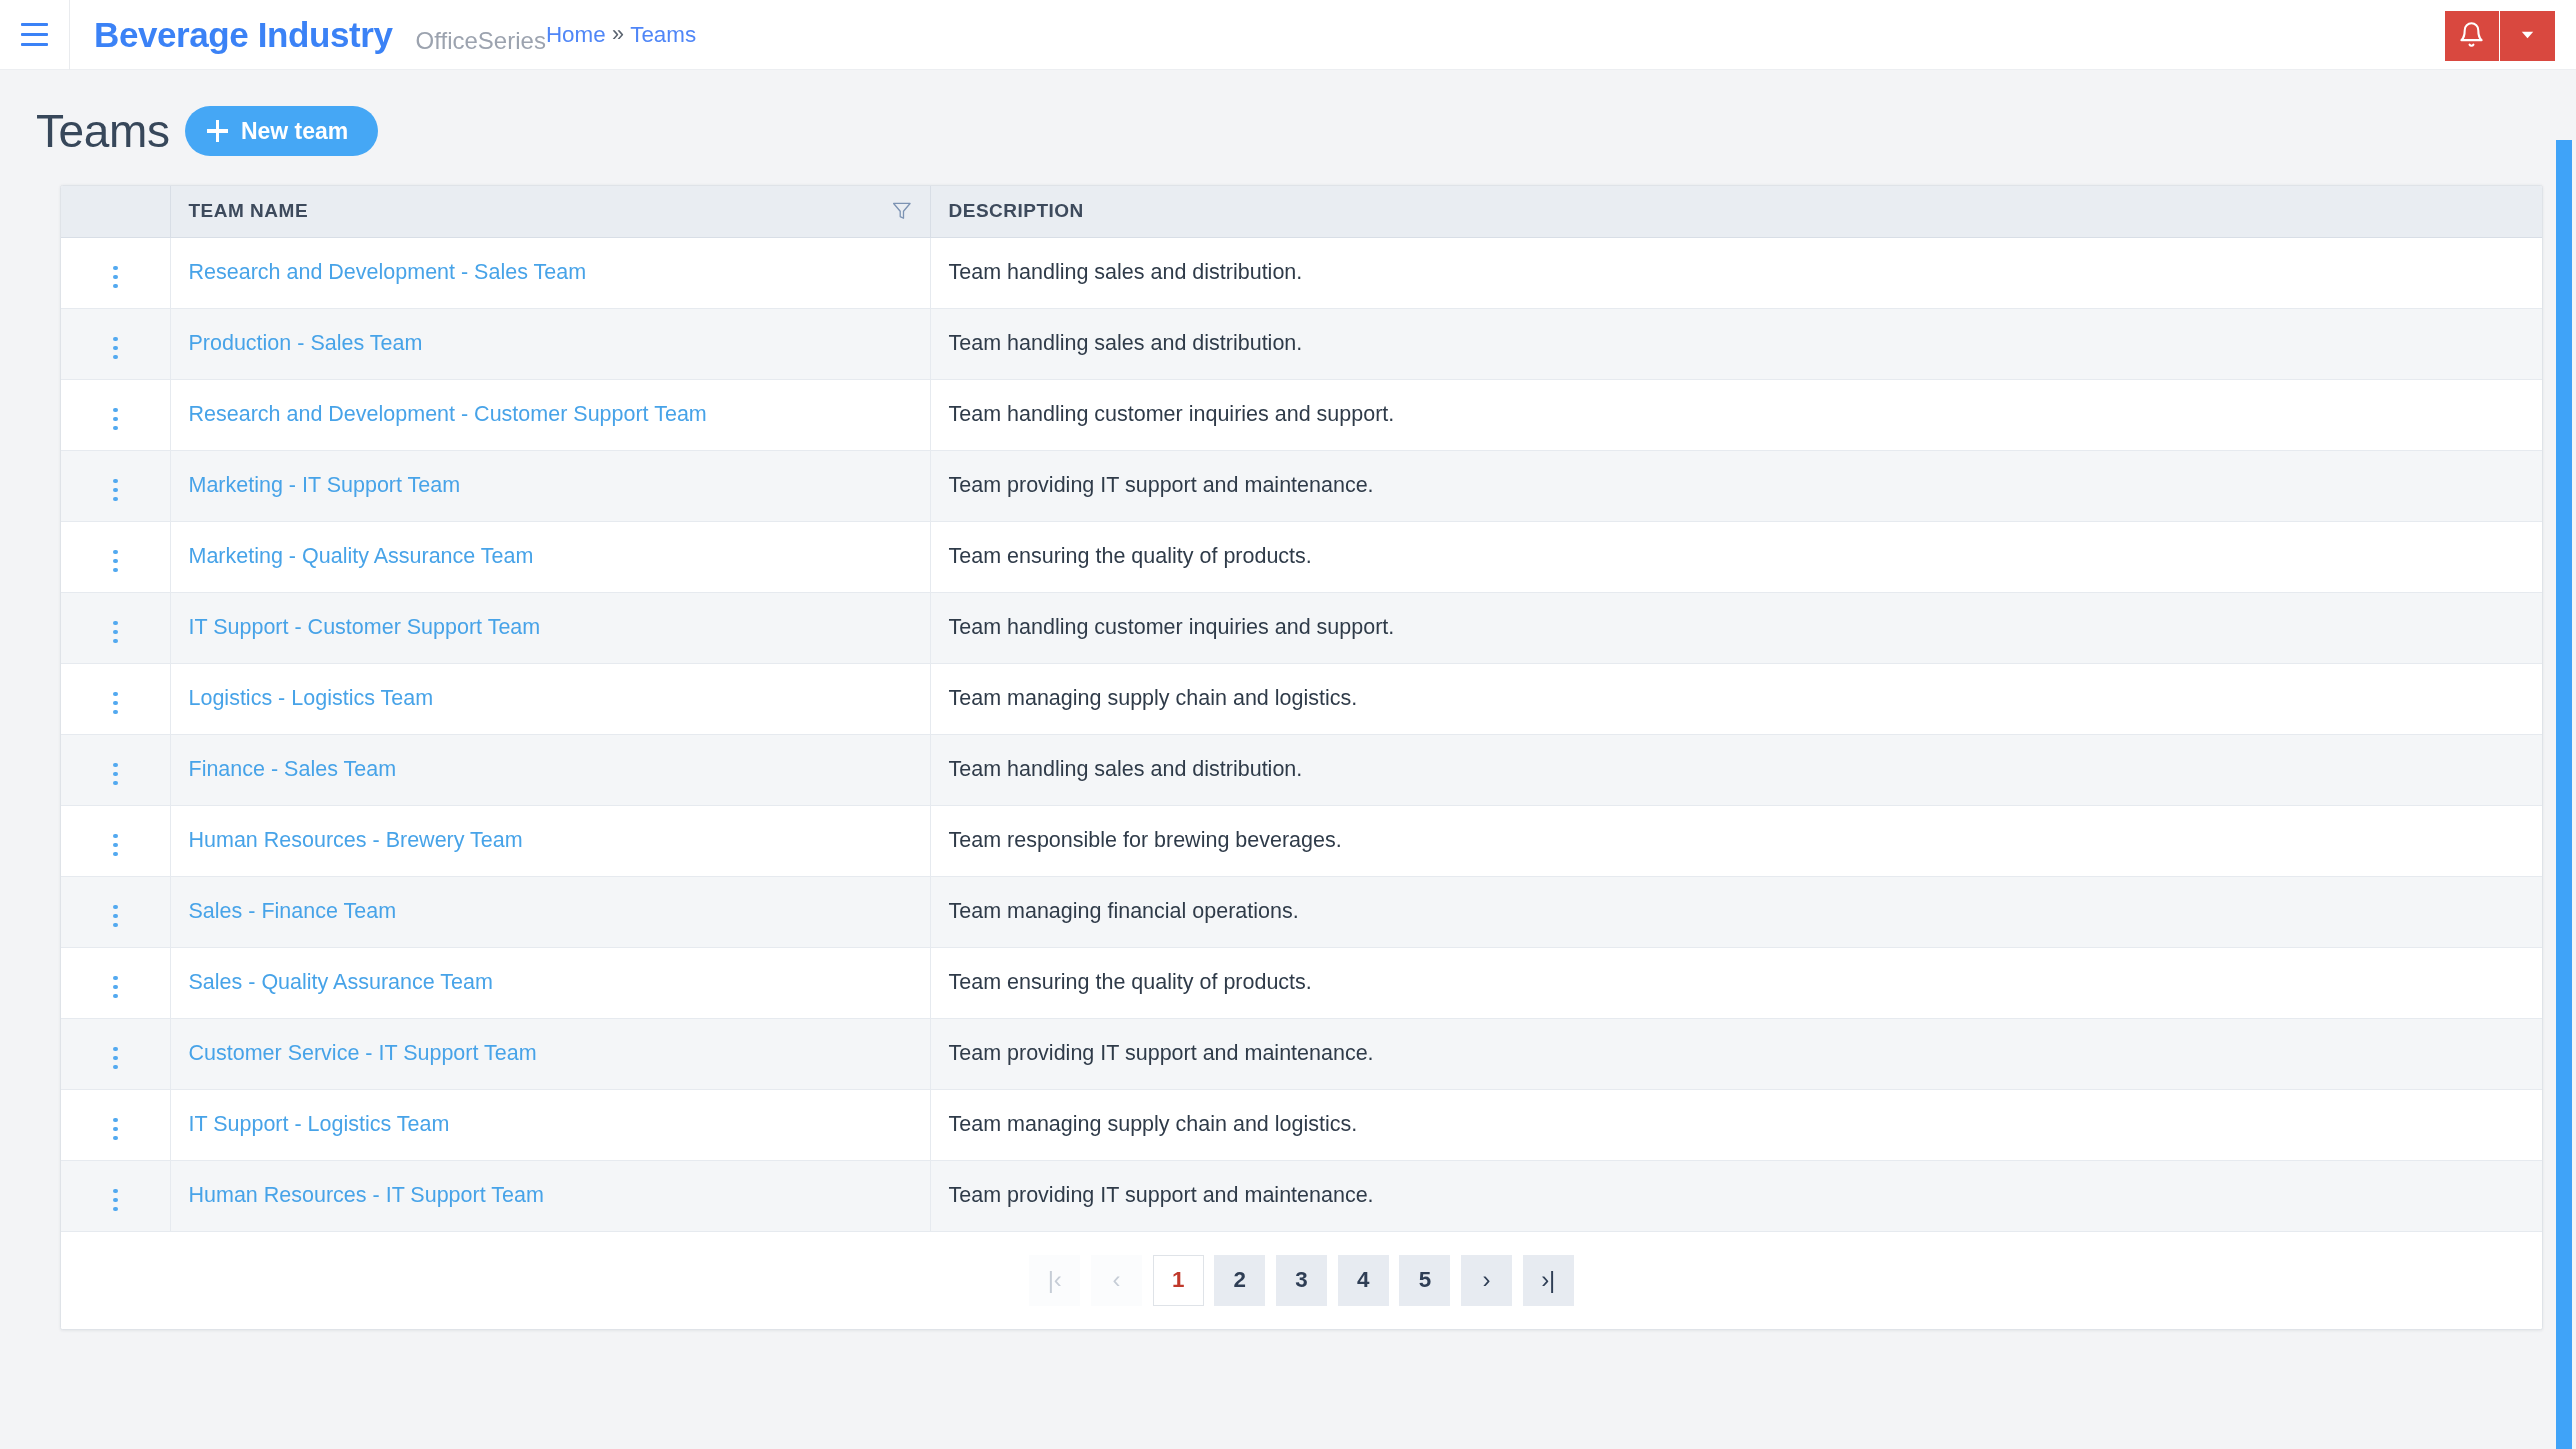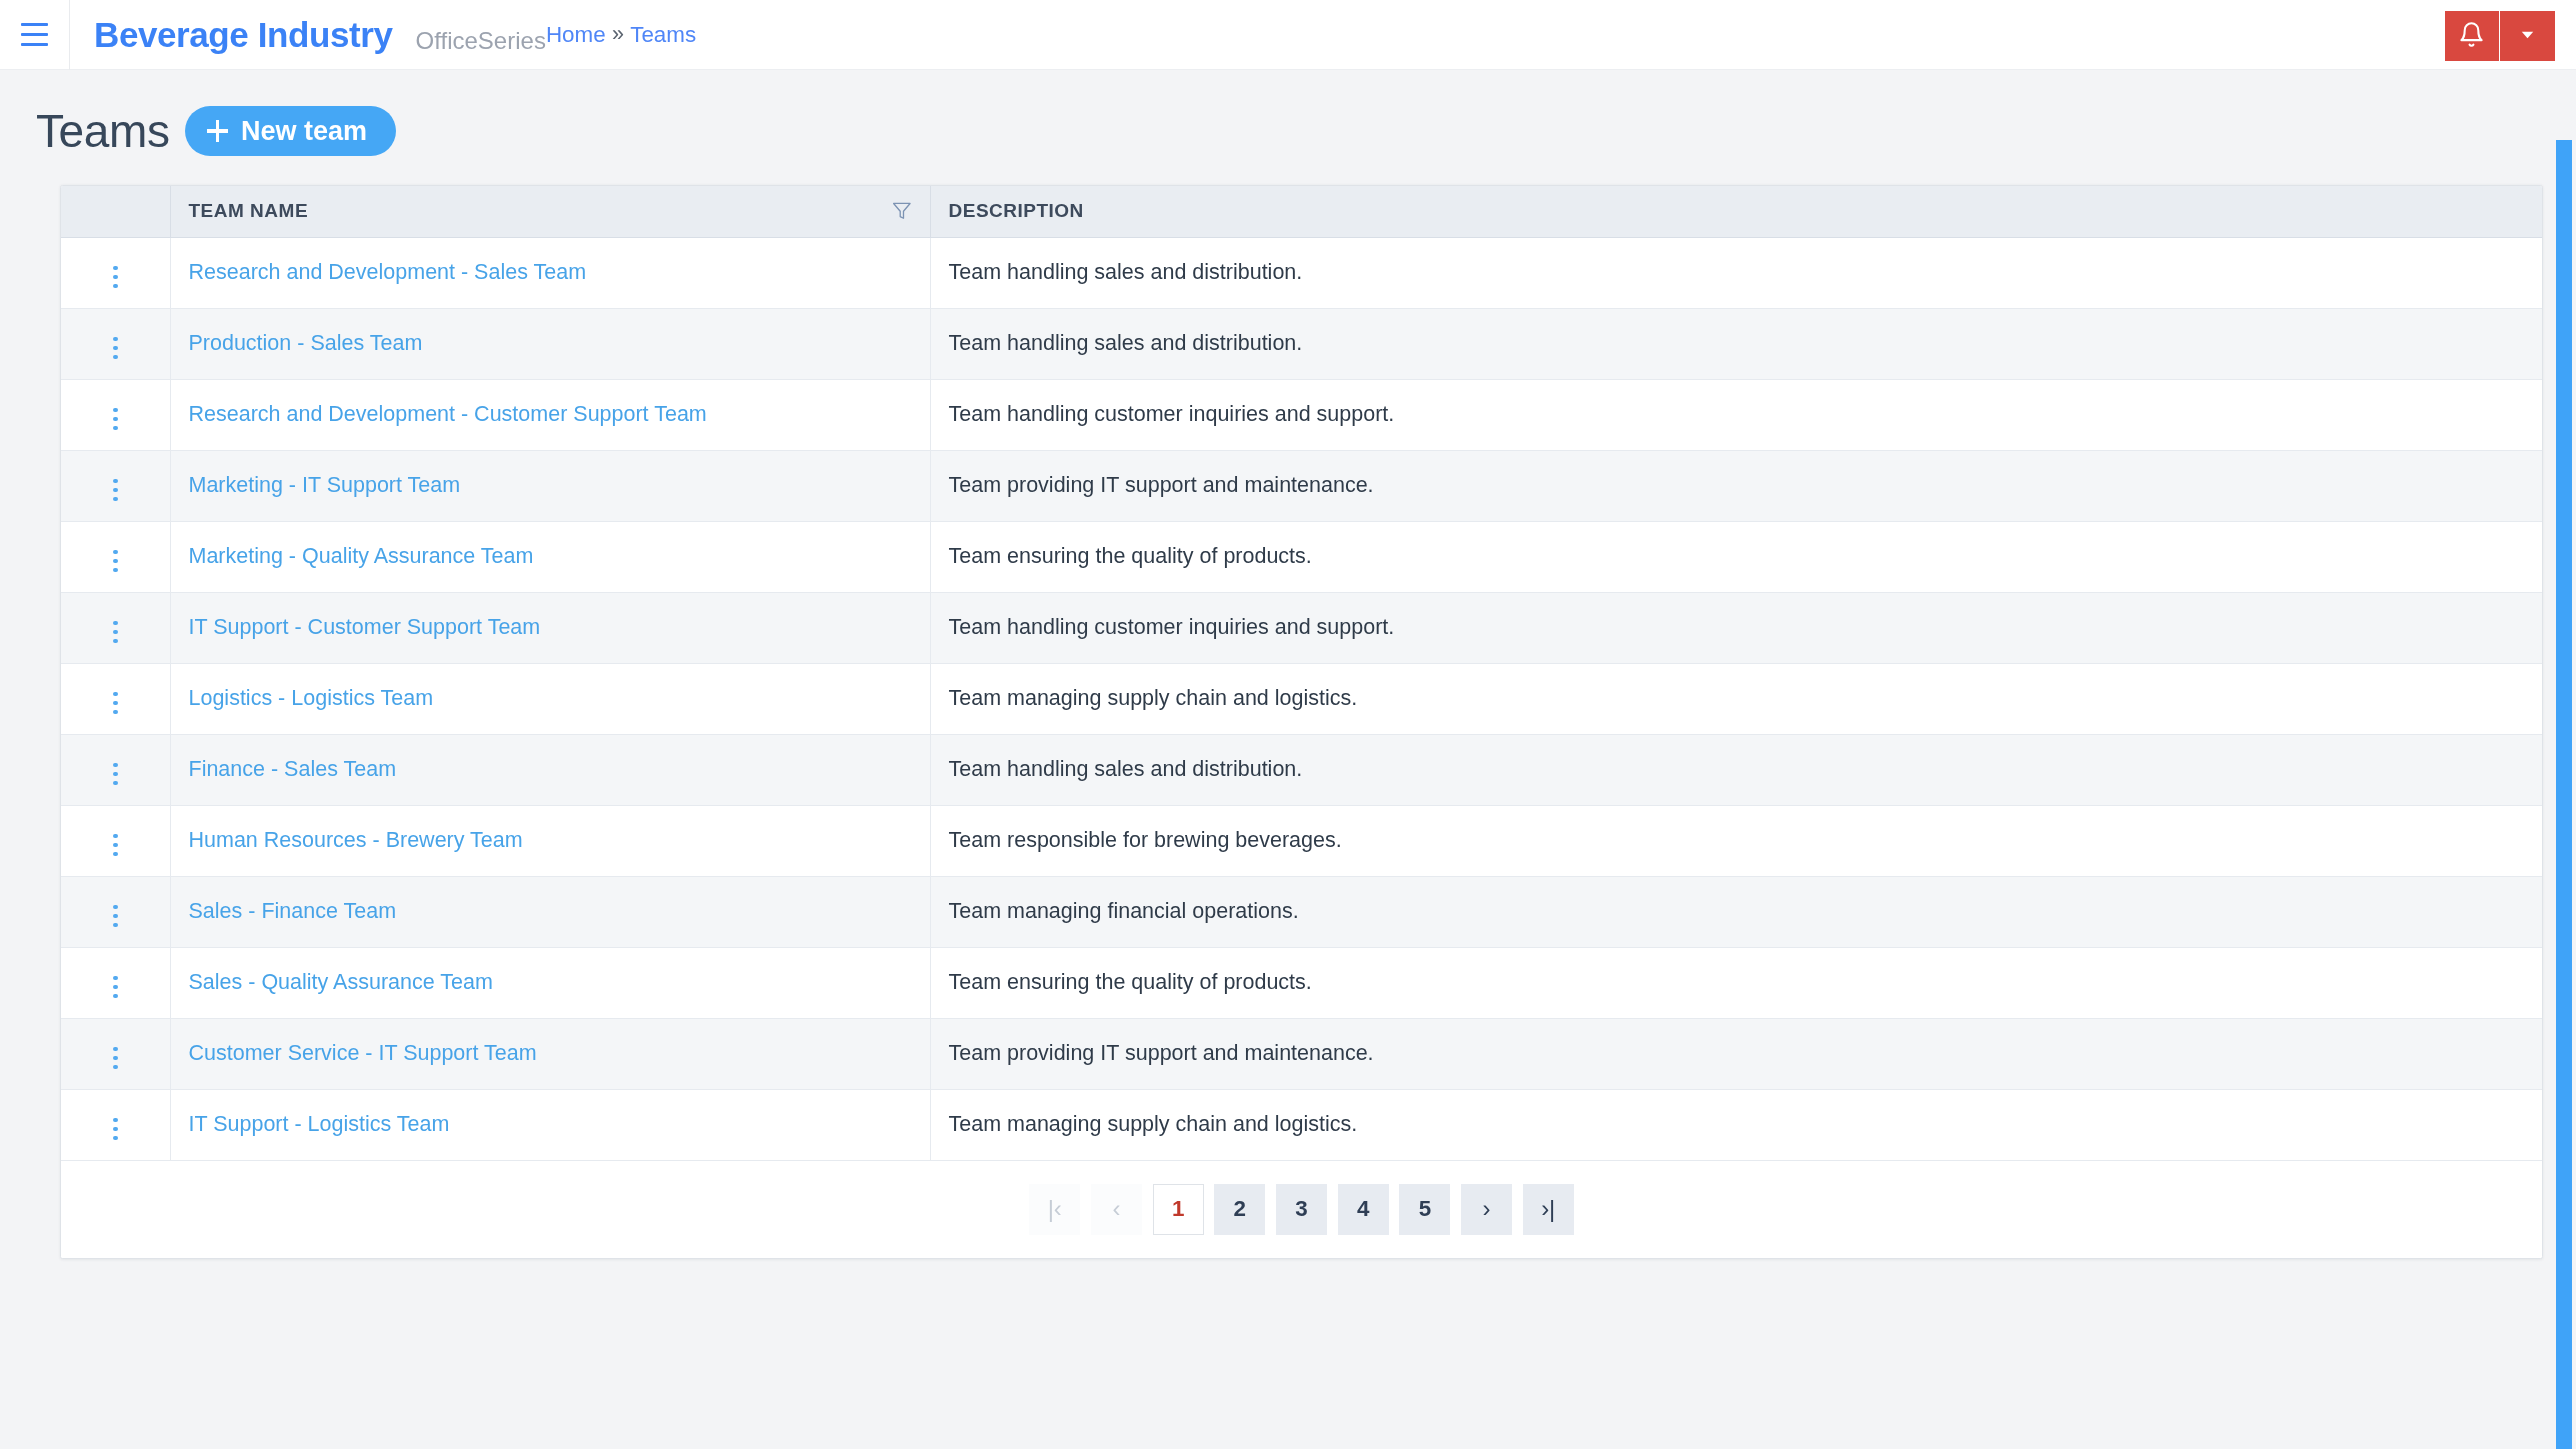--- a/index.html
+++ b/index.html
@@ -109,21 +109,21 @@
   .new-btn {
     background: #45a7f5;
     color: #ffffff;
     border: none;
     border-radius: 36px;
     height: 50px;
     padding: 0 29.5px 0 22.4px;
     display: inline-flex;
     align-items: center;
     gap: 12.5px;
-    font-size: 27px;
+    font-size: 23px;
     font-weight: bold;
     font-family: "Liberation Sans", sans-serif;
     cursor: pointer;
   }
   .plus-icon {
     display: inline-block;
     position: relative;
     width: 21.5px;
     height: 21.5px;
   }
@@ -459,20 +459,29 @@
           </tr>
           <tr>
             <td class="td-menu"><span class="kebab">
                 <i></i>
                 <i></i>
                 <i></i>
               </span></td>
             <td><a class="team-link" href="#">IT Support - Logistics Team</a></td>
             <td class="td-desc">Team managing supply chain and logistics.</td>
           </tr>
+          <tr>
+            <td class="td-menu"><span class="kebab">
+                <i></i>
+                <i></i>
+                <i></i>
+              </span></td>
+            <td><a class="team-link" href="#">Human Resources - IT Support Team</a></td>
+            <td class="td-desc">Team providing IT support and maintenance.</td>
+          </tr>
         </tbody>
     </table>
 
     <div class="pager-row">
       <span class="pg arrow disabled">|‹</span>
       <span class="pg arrow disabled">‹</span>
       <span id="pager-numbers" style="display:contents"><span class="pg active">1</span><span class="pg">2</span><span class="pg">3</span><span class="pg">4</span><span class="pg">5</span></span>
       <span class="pg arrow">›</span>
       <span class="pg arrow">›|</span>
     </div>

